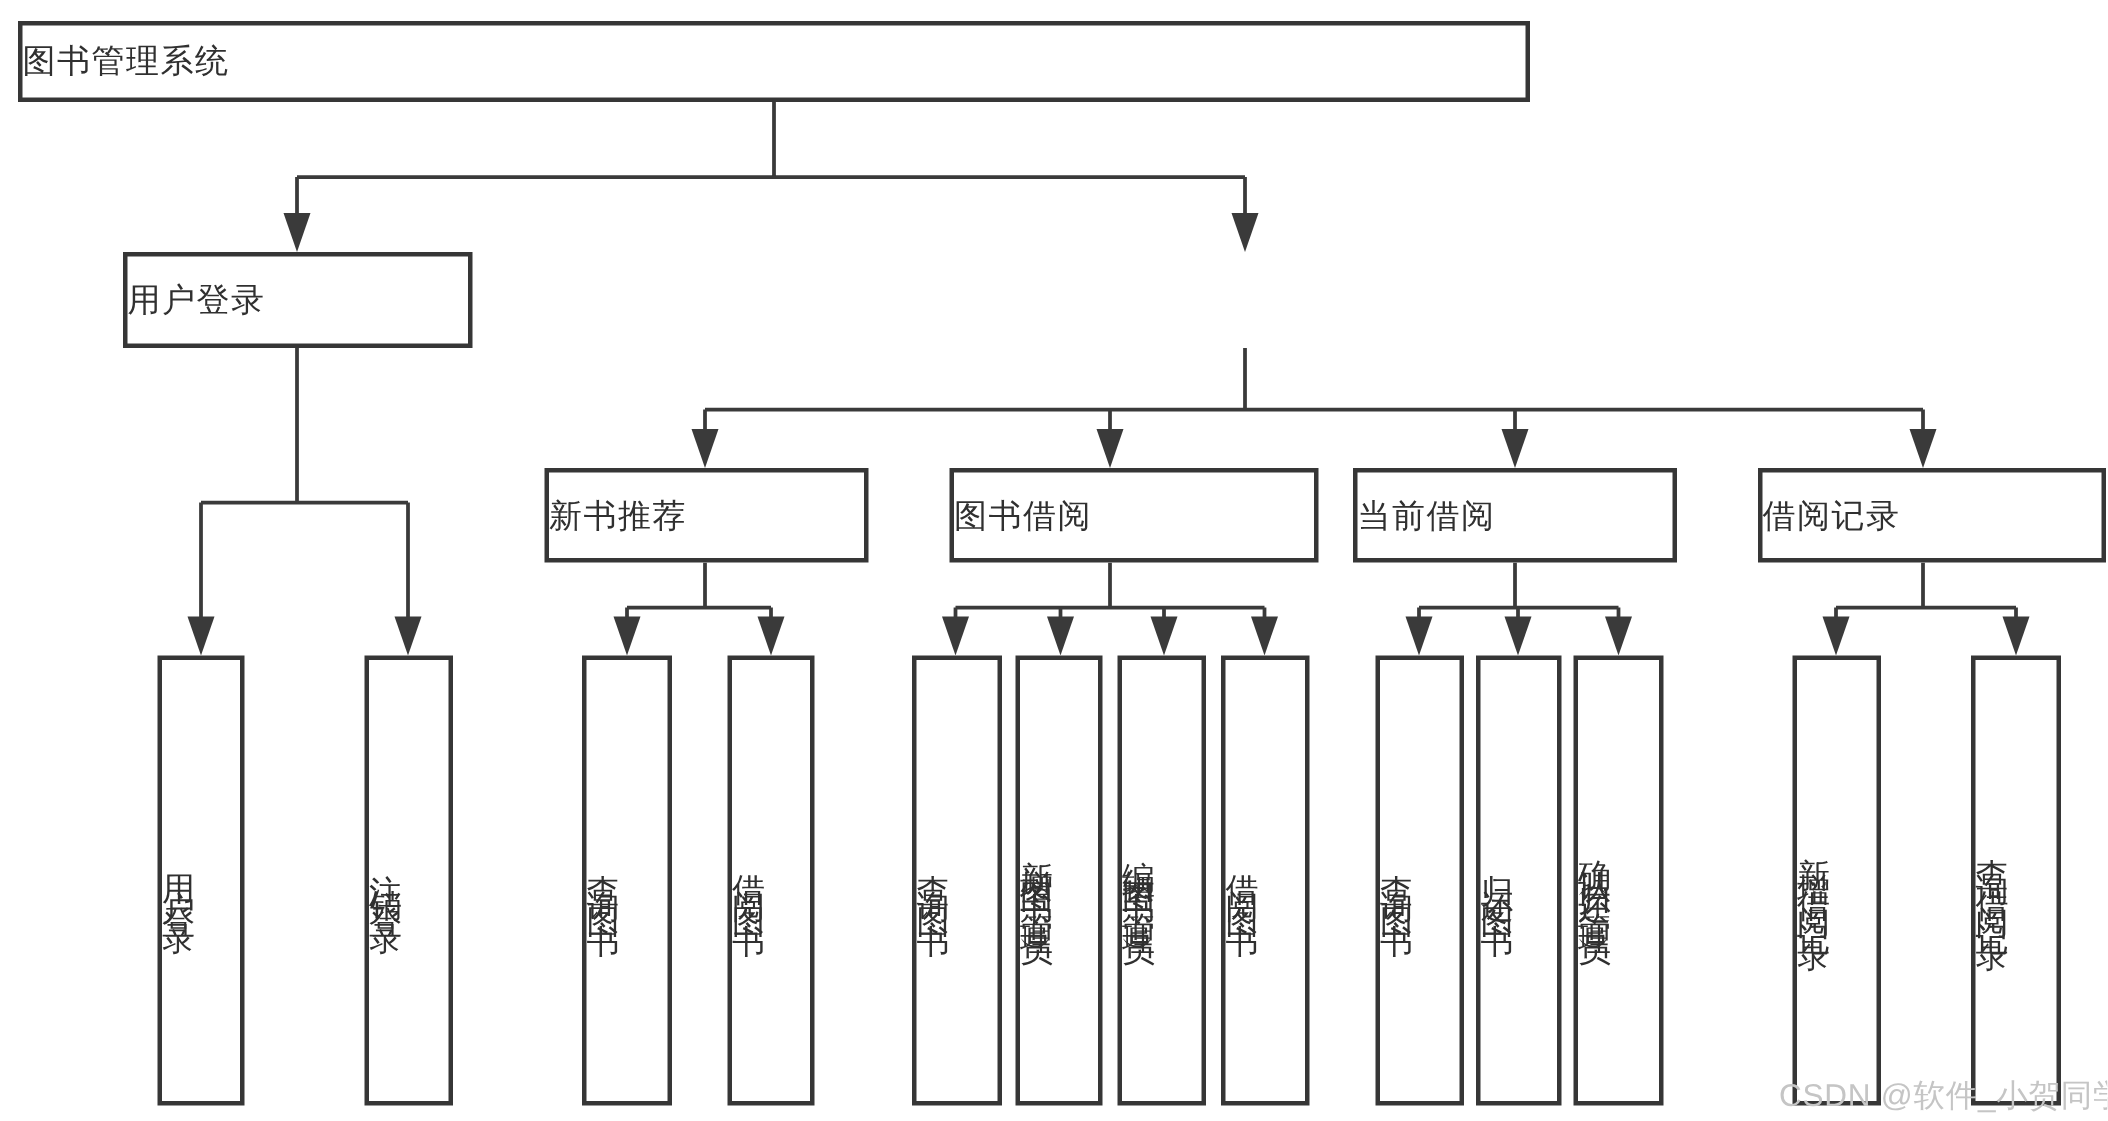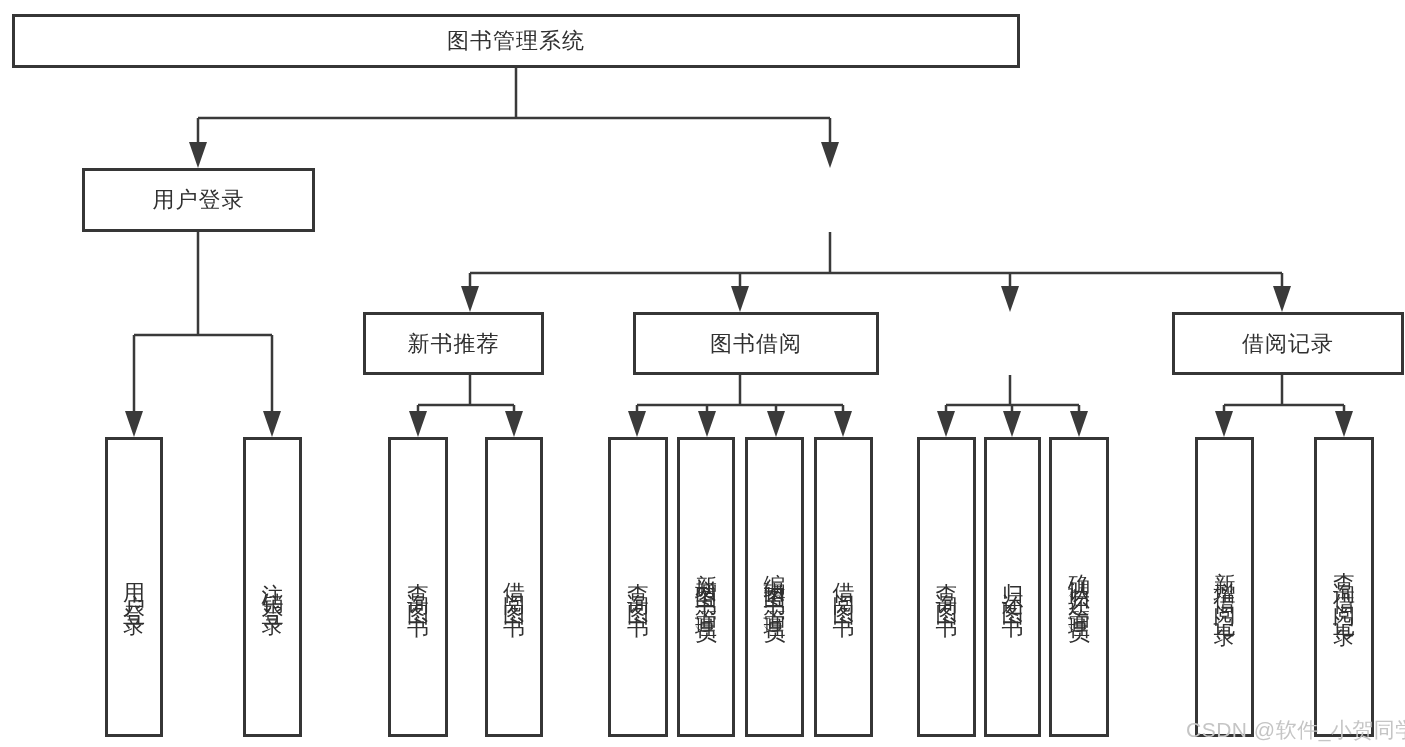--- a/index.html
+++ b/index.html
@@ -4,21 +4,21 @@
 <style>
   html,body{margin:0;padding:0;background:#fff;}
   .stage{
     position:relative;width:1405px;height:747px;background:#ffffff;
     font-family:"Liberation Sans","DejaVu Sans",sans-serif;
     color:#303030;overflow:hidden;
   }
   .connector-svg{position:absolute;left:0;top:0;width:1405px;height:747px;}
   .node{
     position:absolute;box-sizing:border-box;background:#ffffff;
-    border:3px solid #363636;display:flex;align-items:center;justify-content:center;
+    border:3px solid #363636;display:flex;align-items:center;
   }
   .hbox span{font-size:22px;letter-spacing:1px;white-space:nowrap;}
   .vbox span{
     writing-mode:vertical-rl;font-size:22px;line-height:1;
     letter-spacing:11px;white-space:nowrap;
   }
   .vbox.long span{letter-spacing:7px;}
   .watermark{
     position:absolute;left:1186px;top:716px;font-size:21px;
     color:#c5c5c5;white-space:nowrap;letter-spacing:0.5px;
@@ -70,25 +70,28 @@
   </svg>
 
   <div class="node hbox" style="left:12px;top:14px;width:1008px;height:54px">
     <span>图书管理系统</span>
   </div>
 
   <div class="node hbox" style="left:82px;top:168px;width:233px;height:64px">
     <span>用户登录</span>
   </div>
 
-  <div class="node hbox" style="left:363px;top:312px;width:181px;height:63px">
+  <div class="node hbox" style="left:363px;top:312px;width:216px;height:63px">
     <span>新书推荐</span>
   </div>
   <div class="node hbox" style="left:633px;top:312px;width:246px;height:63px">
     <span>图书借阅</span>
+  </div>
+  <div class="node hbox" style="left:902px;top:312px;width:216px;height:63px">
+    <span>当前借阅</span>
   </div>
   <div class="node hbox" style="left:1172px;top:312px;width:232px;height:63px">
     <span>借阅记录</span>
   </div>
 
   <div class="node vbox" style="left:105px;top:437px;width:58px;height:300px">
     <span>用户登录</span>
   </div>
   <div class="node vbox" style="left:243px;top:437px;width:59px;height:300px">
     <span>注销登录</span>

